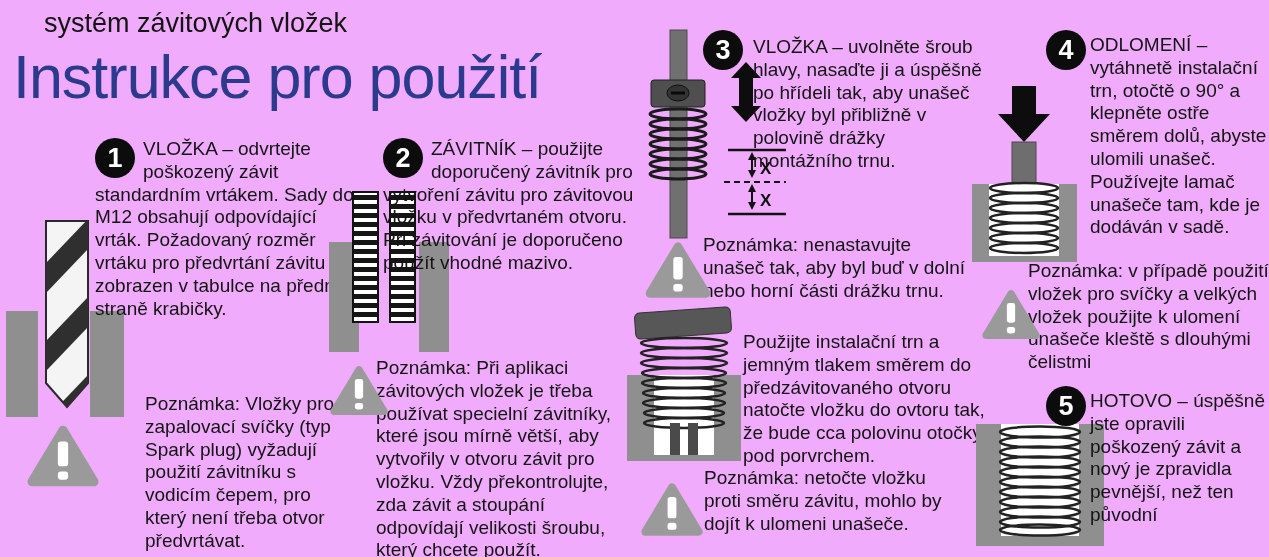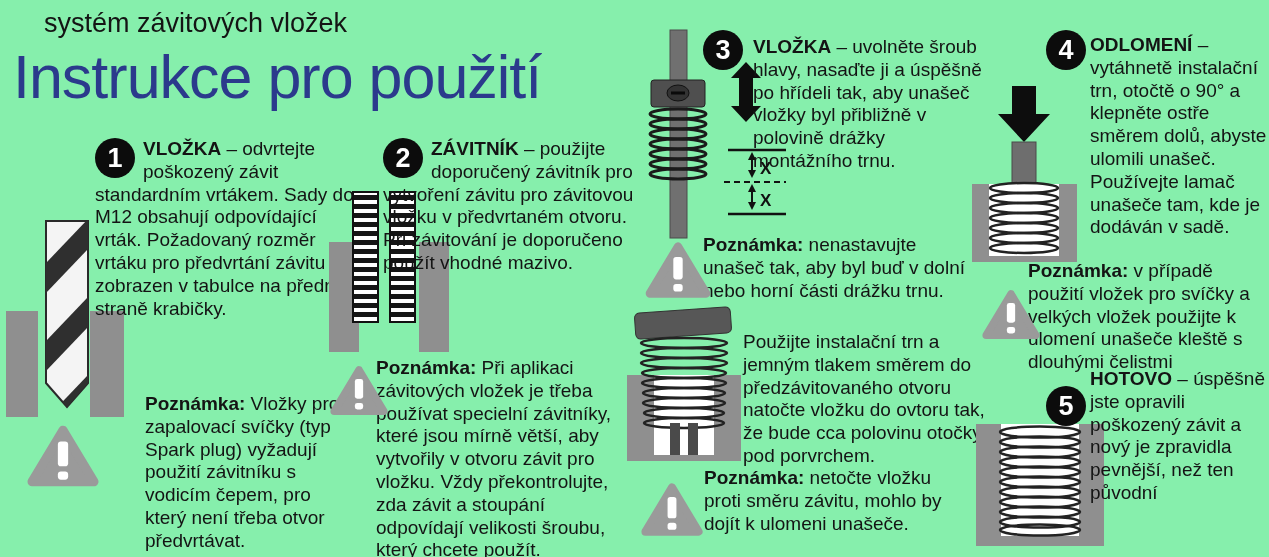--- a/index.html
+++ b/index.html
@@ -1,24 +1,24 @@
 <!DOCTYPE html>
 <html><head>
 <meta charset="utf-8">
 <style>
   html,body{margin:0;padding:0;background:#fff;}
   #canvas{
-    position:relative;width:1269px;height:557px;background:#86efac;
+    position:relative;width:1269px;height:557px;background:#f0abfc;
     font-family:"Liberation Sans",sans-serif;color:#1a1a1a;overflow:hidden;
   }
   .abs{position:absolute;}
   .subtitle{left:44px;top:8px;font-size:27px;color:#141414;}
   .title{left:13px;top:42px;font-size:61px;color:#2b3a8c;letter-spacing:-1px;}
   .txt{font-size:19px;line-height:1.2;color:#141414;}
-  .b{font-weight:bold;}
+  .b{font-weight:normal;}
   .badge{
     width:40px;height:40px;border-radius:50%;background:#0c0c0c;color:#fff;
     font-weight:bold;font-size:27px;text-align:center;line-height:40px;
   }
   .badge.fl{float:left;margin:0 8px 3px 0;}
   svg{display:block;}
   text{font-family:"Liberation Sans",sans-serif;}
 </style>
 </head>
 <body>
@@ -220,18 +220,18 @@
       <ellipse cx="64" cy="66" rx="40" ry="5.5"></ellipse>
       <ellipse cx="64" cy="76" rx="40" ry="5.5"></ellipse>
       <ellipse cx="64" cy="86" rx="40" ry="5.5"></ellipse>
       <ellipse cx="64" cy="96" rx="40" ry="5.5"></ellipse>
       <ellipse cx="64" cy="106" rx="40" ry="5.5"></ellipse>
       <ellipse cx="64" cy="114" rx="40" ry="5.5"></ellipse>
     </g>
   </svg>
 
   <div class="abs badge" style="left:1046px;top:386px">5</div>
-  <div class="abs txt" style="left:1090px;top:368px;width:180px">
+  <div class="abs txt" style="left:1090px;top:390px;width:180px">
     <span class="b">HOTOVO</span>
     <span>– úspěšně jste opravili poškozený závit a nový je zpravidla pevnější, než ten původní</span>
   </div>
 
 </div>
 
 </body></html>

